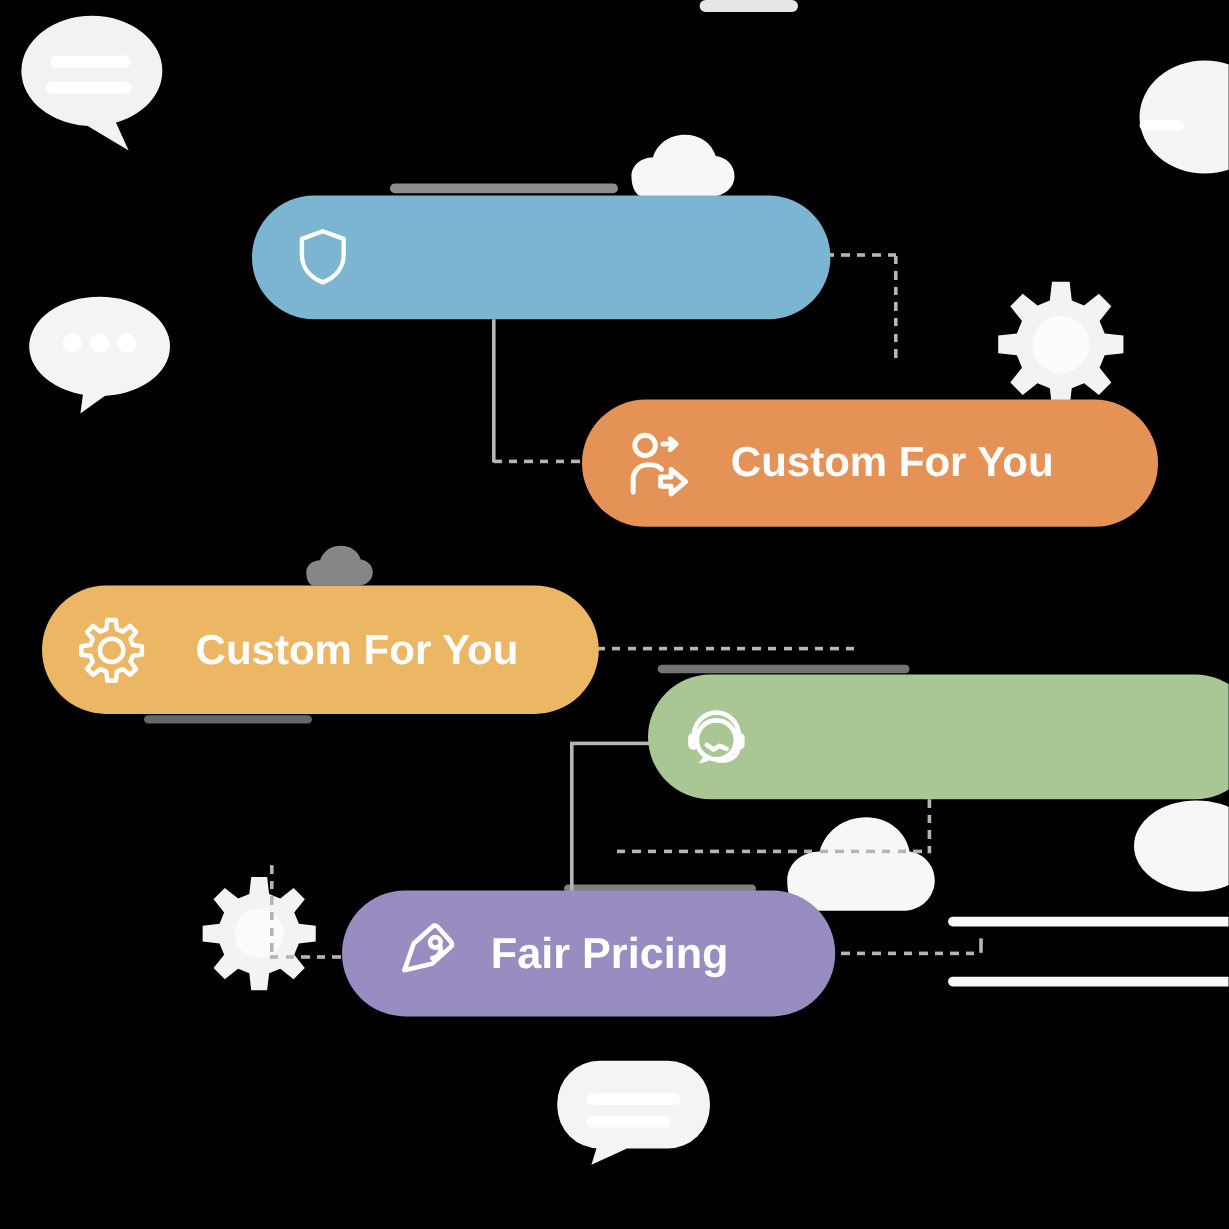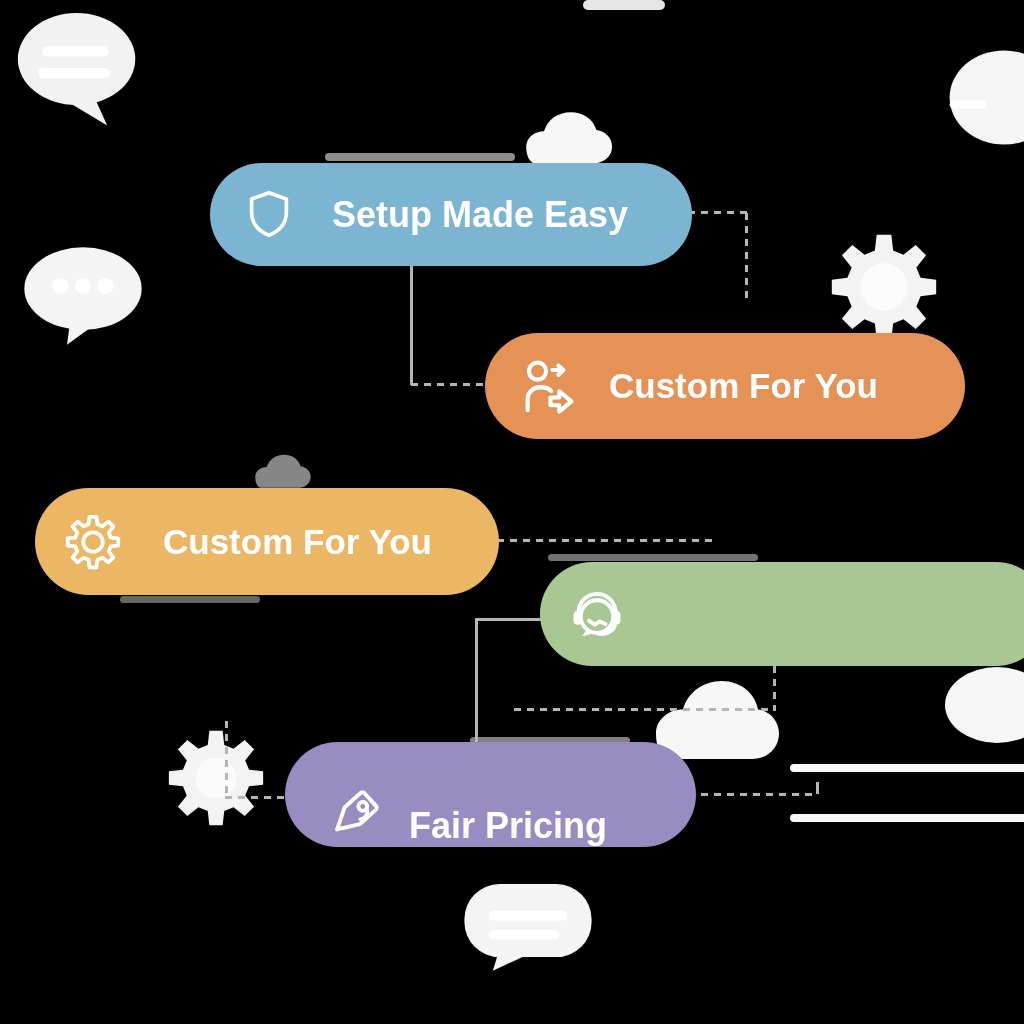--- a/index.html
+++ b/index.html
@@ -105,21 +105,20 @@
   <div class="line v-dash" style="left:225px;top:721px;height:77px;"></div>
   <div class="line h-dash" style="left:225px;top:796px;width:62px;"></div>
 
   <div class="line h-dash" style="left:662px;top:793px;width:156px;"></div>
   <div class="line v-solid" style="left:816px;top:782px;height:12px;"></div>
 
   <div class="pill" style="left:210px;top:163px;width:452px;height:103px;background:#7cb5d2;padding-left:30px;gap:34px;font-size:36px;">
     <svg width="58" height="58" viewBox="0 0 24 24" fill="none" stroke="#ffffff" stroke-width="1.5" stroke-linecap="round" stroke-linejoin="round">
       <path d="M12 2.8l7.2 2.6v5.4c0 4.6-2.9 7.9-7.2 9.6-4.3-1.7-7.2-5-7.2-9.6V5.4L12 2.8z"></path>
     </svg>
-    <span class="label">Setup Made Easy</span>
   </div>
 
   <div class="pill" style="left:485px;top:333px;width:450px;height:106px;background:#e59257;padding-left:30px;gap:28px;font-size:35px;">
     <svg width="66" height="66" viewBox="0 0 24 24" fill="none" stroke="#ffffff" stroke-width="1.5" stroke-linecap="round" stroke-linejoin="round">
       <circle cx="8.2" cy="6.6" r="3.1"></circle>
       <path d="M13.6 6.2h3.6"></path>
       <path d="M15.8 4.6l1.8 1.6-1.8 1.7"></path>
       <path d="M4.6 20.8v-4c0-2.4 1.9-4.3 4.3-4.3h1.2c1.2 0 2.3.5 3.1 1.3"></path>
       <path d="M12.9 16.2h3.2v-2.3l4.4 3.7-4.4 3.7V19h-3.2z"></path>
     </svg>
@@ -139,21 +138,21 @@
       <circle cx="12" cy="13" r="6.3"></circle>
       <path d="M8.1 18l-1.9 2.6 3.3-.8" fill="#ffffff" stroke="none"></path>
       <path d="M8.9 14.6l2.2 1.5 2-1.2 2.2 1"></path>
       <path d="M4.8 11.4a7.2 7.2 0 0 1 14.4 0"></path>
       <rect x="2.9" y="10.6" width="3.4" height="5.6" rx="1.7" fill="#ffffff" stroke="none"></rect>
       <rect x="17.7" y="10.6" width="3.4" height="5.6" rx="1.7" fill="#ffffff" stroke="none"></rect>
       <path d="M12.4 19.6c3.2.4 5.8-.9 6.5-3.1"></path>
     </svg>
   </div>
 
-  <div class="pill" style="left:285px;top:742px;width:375px;height:105px;background:#988cc1;padding-left:36px;gap:26px;font-size:36px;align-items:flex-end;">
+  <div class="pill" style="left:285px;top:742px;width:375px;height:105px;background:#988cc1;padding-left:36px;gap:26px;font-size:36px;">
     <svg width="62" height="62" viewBox="0 0 24 24" fill="none" stroke="#ffffff" stroke-width="1.5" stroke-linecap="round" stroke-linejoin="round">
       <g transform="rotate(138 12 12)">
         <path d="M3.6 7.6h8.2l8 4.4-8 4.4H3.6a1.1 1.1 0 0 1-1.1-1.1V8.7a1.1 1.1 0 0 1 1.1-1.1z"></path>
         <circle cx="6.4" cy="12" r="1.7"></circle>
         <path d="M6.1 9.9c.9-1.7 3-2.1 4.4-1"></path>
       </g>
     </svg>
     <span class="label">Fair Pricing</span>
   </div>
 

